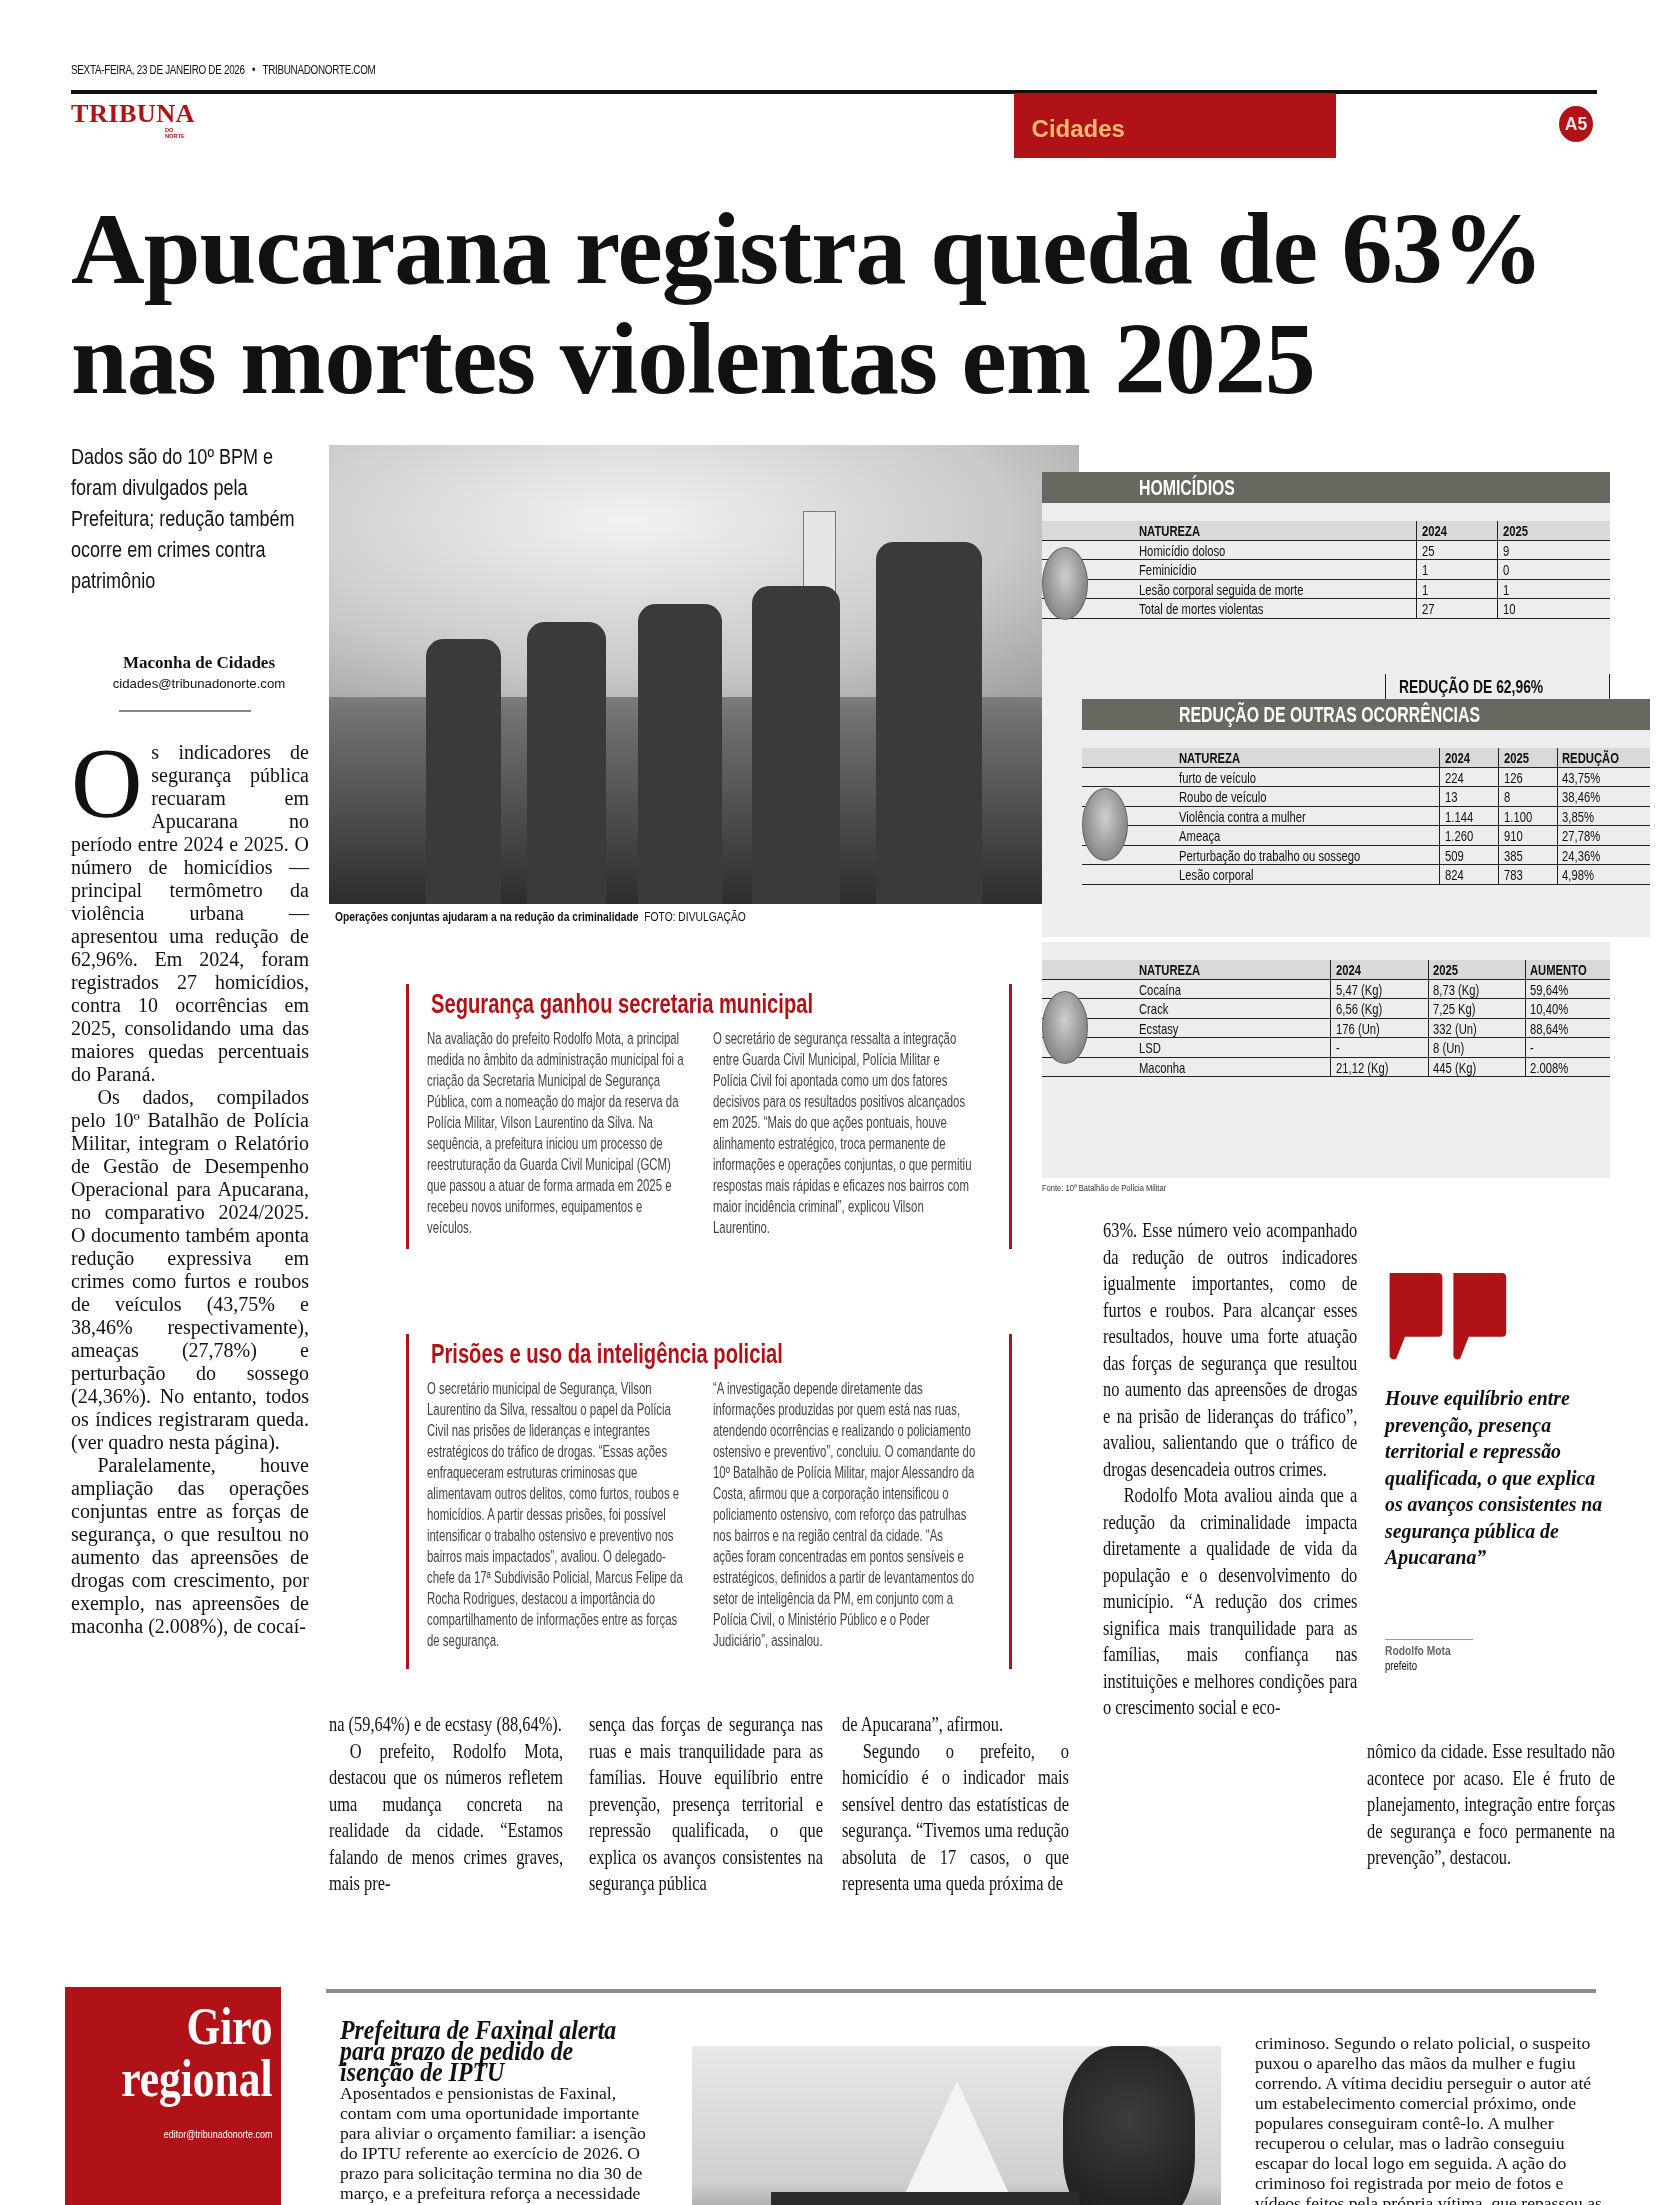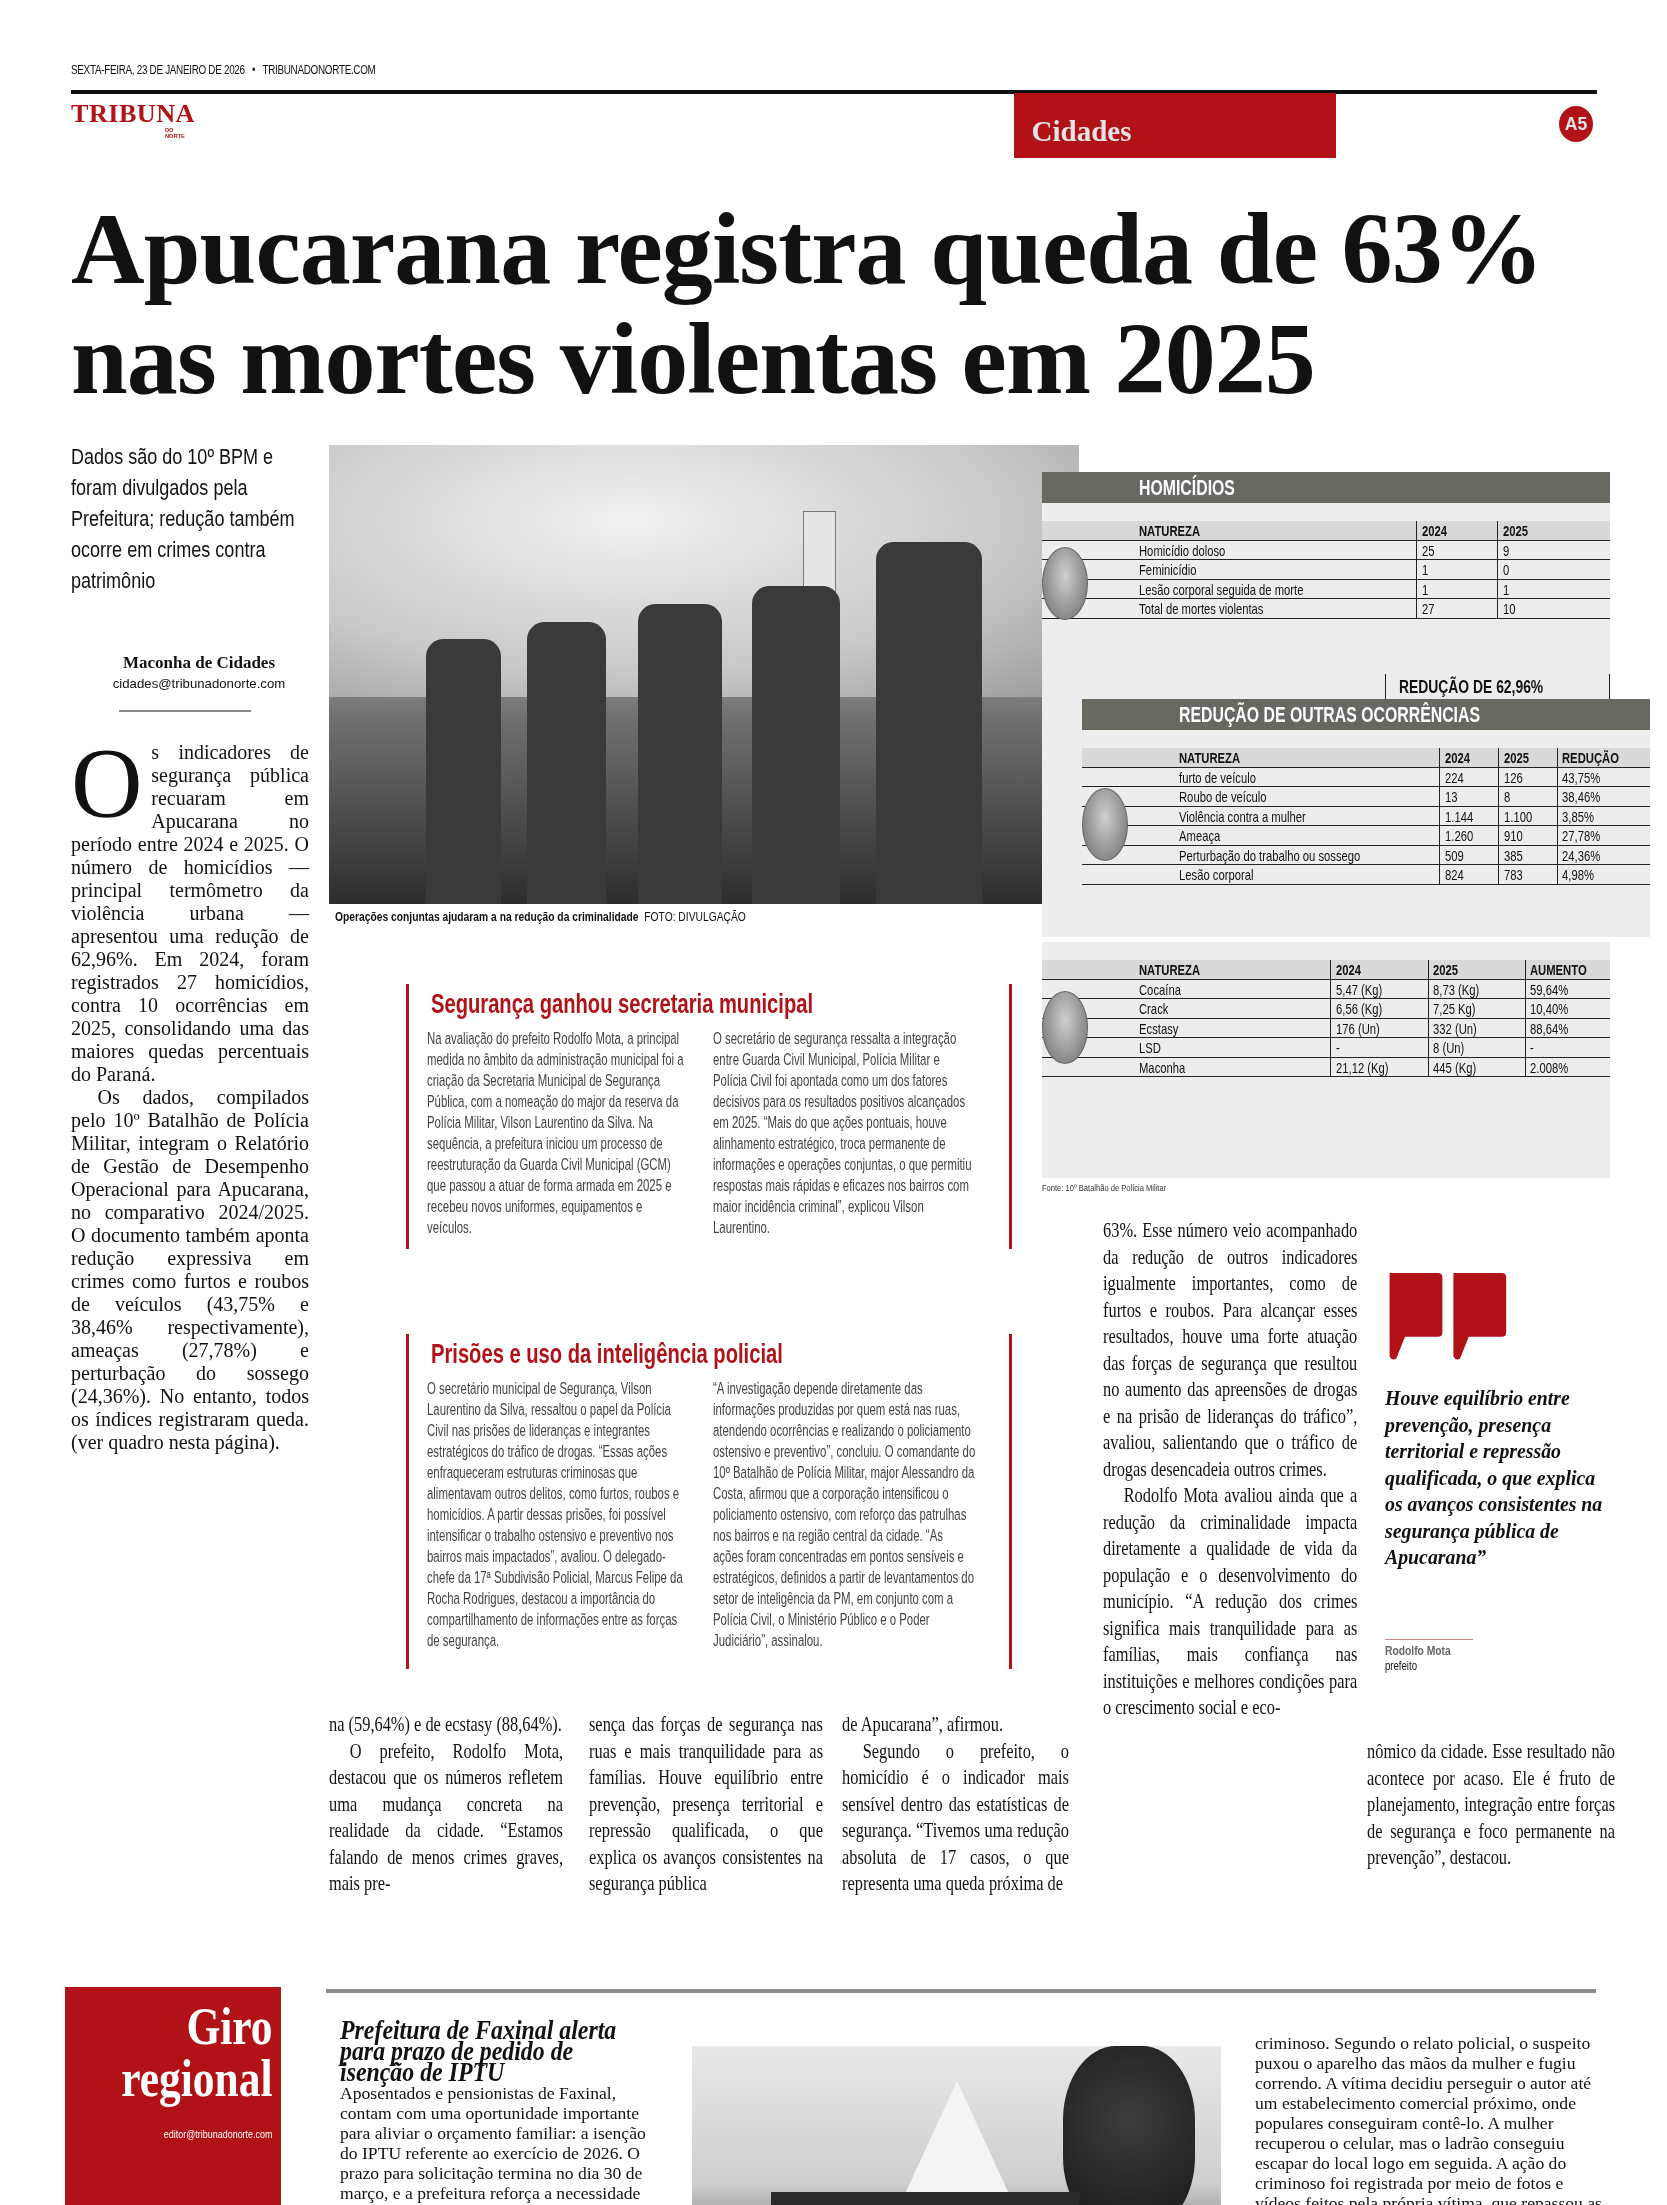--- a/index.html
+++ b/index.html
@@ -7,21 +7,21 @@
   .abs { position: absolute; }
   .sans { font-family: "Liberation Sans", sans-serif; }
 
   
   #dateline { left: 71px; top: 62px; font-size: 13.2px; letter-spacing: -0.4px; transform: scaleX(0.75); transform-origin: left top; white-space: nowrap; }
   #topRule { left: 71px; top: 90px; width: 1526px; height: 3.5px; background: #111; }
   #logo { left: 71px; top: 101px; }
   #logo .t1 { font-family: "Liberation Serif", serif; font-weight: 900; color: #b01217; font-size: 25px; letter-spacing: 0.4px; transform: scaleX(1.05); transform-origin: left top; display:block; line-height: 25px; }
   #logo .t2 { font-family: "Liberation Sans", sans-serif; font-weight: 700; color: #b01217; font-size: 5.7px; position: absolute; left: 94px; top: 25.6px; }
   #sectionTab { left: 1014px; top: 93px; width: 322px; height: 65px; background: #b01217; }
-  #sectionTab span { position: absolute; left: 17.6px; top: 22px; color: #e5e5e5; font-size: 29px; font-family: Liberation Serif, serif; font-weight: 700; }
+  #sectionTab span { position: absolute; left: 17.6px; top: 22px; color: #fdba74; font-size: 24px; font-family: Liberation Sans, sans-serif; font-weight: 700; }
   #pageBadge { left: 1559px; top: 106px; width: 34px; height: 36px; border-radius: 50%; background: #b01217; color: #e5e5e5; font-family: "Liberation Sans", sans-serif; font-weight: 700; font-size: 17.6px; text-align: center; line-height: 36px; }
 
   
   #headline { left: 71px; top: 194px; width: 1526px; font-family: "Liberation Serif", serif; font-weight: 700; font-size: 102px; line-height: 110px; letter-spacing: -0.9px; }
 
   
   #deck { left: 71px; top: 441px; width: 247px; font-family: "Liberation Sans", sans-serif; font-size: 22px; line-height: 31px; transform: scaleX(0.82); transform-origin: left top; width: 300px; }
   #byline { left: 71px; top: 653px; width: 256px; text-align: center; }
   #byline .name { font-family: "Liberation Serif", serif; font-weight: 700; font-size: 17px; display:block; }
   #byline .mail { font-family: "Liberation Sans", sans-serif; font-size: 13.2px; display:block; margin-top: 2.6px; }
@@ -142,20 +142,21 @@
   <div class="figure" style="left:547px;width:106px;height:362px;"></div>
 </div>
 <div id="caption" class="abs">
   <b>Operações conjuntas ajudaram a na redução da criminalidade</b>&nbsp;
   <span>FOTO: DIVULGAÇÃO</span>
 </div>
 
 <div id="col1" class="abs bodytext">
   <p><span id="dropcap">O</span><span>s indicadores de segurança pública recuaram em Apucarana no período entre 2024 e 2025. O número de homicídios — principal termômetro da violência urbana — apresentou uma redução de 62,96%. Em 2024, foram registrados 27 homicídios, contra 10 ocorrências em 2025, consolidando uma das maiores quedas percentuais do Paraná.</span></p>
   <p>Os dados, compilados pelo 10º Batalhão de Polícia Militar, integram o Relatório de Gestão de Desempenho Operacional para Apucarana, no comparativo 2024/2025. O documento também aponta redução expressiva em crimes como furtos e roubos de veículos (43,75% e 38,46% respectivamente), ameaças (27,78%) e perturbação do sossego (24,36%). No entanto, todos os índices registraram queda. (ver quadro nesta página).</p>
+  <p>Paralelamente, houve ampliação das operações conjuntas entre as forças de segurança, o que resultou no aumento das apreensões de drogas com crescimento, por exemplo, nas apreensões de maconha (2.008%), de cocaí-</p>
 </div>
 
 <div id="box1" class="abs redbox">
   <div class="boxtitle">Segurança ganhou secretaria municipal</div>
   <div class="boxcol" style="left:17.6px">
       <p>Na avaliação do prefeito Rodolfo Mota, a principal medida no âmbito da administração municipal foi a criação da Secretaria Municipal de Segurança Pública, com a nomeação do major da reserva da Polícia Militar, Vilson Laurentino da Silva. Na sequência, a prefeitura iniciou um processo de reestruturação da Guarda Civil Municipal (GCM) que passou a atuar de forma armada em 2025 e recebeu novos uniformes, equipamentos e veículos.</p>
     </div>
   <div class="boxcol" style="left:304px">
       <p>O secretário de segurança ressalta a integração entre Guarda Civil Municipal, Polícia Militar e Polícia Civil foi apontada como um dos fatores decisivos para os resultados positivos alcançados em 2025. “Mais do que ações pontuais, houve alinhamento estratégico, troca permanente de informações e operações conjuntas, o que permitiu respostas mais rápidas e eficazes nos bairros com maior incidência criminal”, explicou Vilson Laurentino.</p>
     </div>

